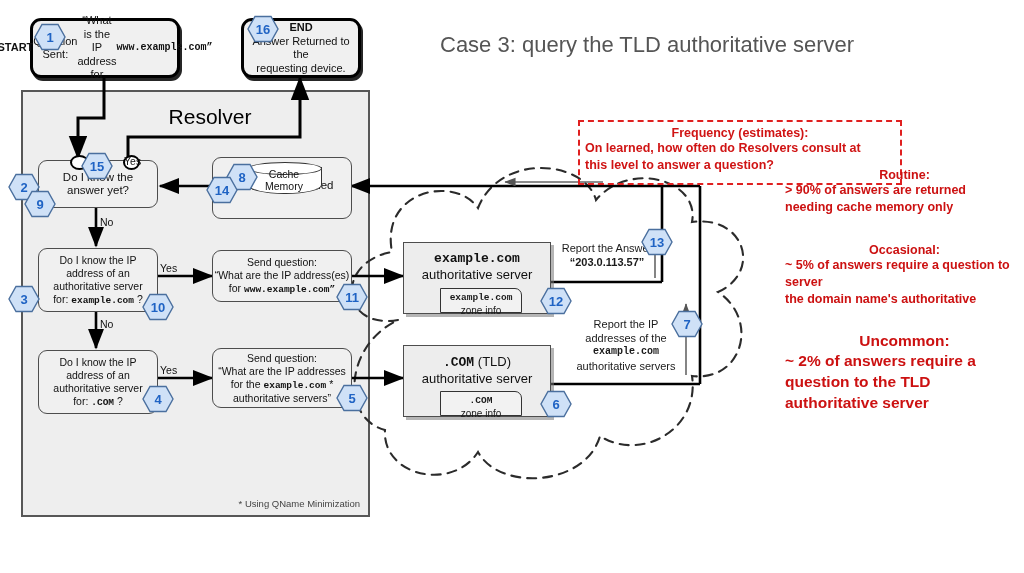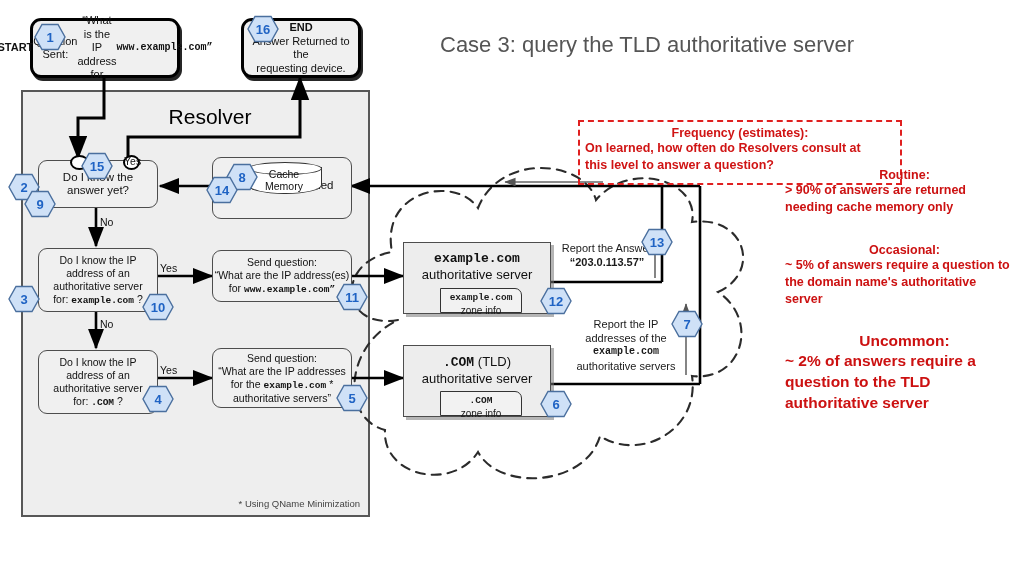--- a/index.html
+++ b/index.html
@@ -359,22 +359,22 @@
 
 <div class="redblk" id="routine-block" style="left:785px;top:168px;width:239px;">
   <div class="hd">Routine:</div>
   <div class="ln">&gt; 90% of answers are returned</div>
   <div class="ln">needing cache memory only</div>
 </div>
 
 <div class="redblk" id="occasional-block" style="left:785px;top:243px;width:239px;">
   <div class="hd">Occasional:</div>
   <div class="ln">~ 5% of answers require a question to</div>
+  <div class="ln">server</div>
   <div class="ln">the domain name's authoritative</div>
-  <div class="ln">server</div>
 </div>
 
 <div class="redblk" id="uncommon-block" style="left:785px;top:332px;width:239px;">
   <div class="hd">Uncommon:</div>
   <div class="ln">~ 2% of answers require a</div>
   <div class="ln">question to the TLD</div>
   <div class="ln">authoritative server</div>
 </div>
 
 </body></html>

